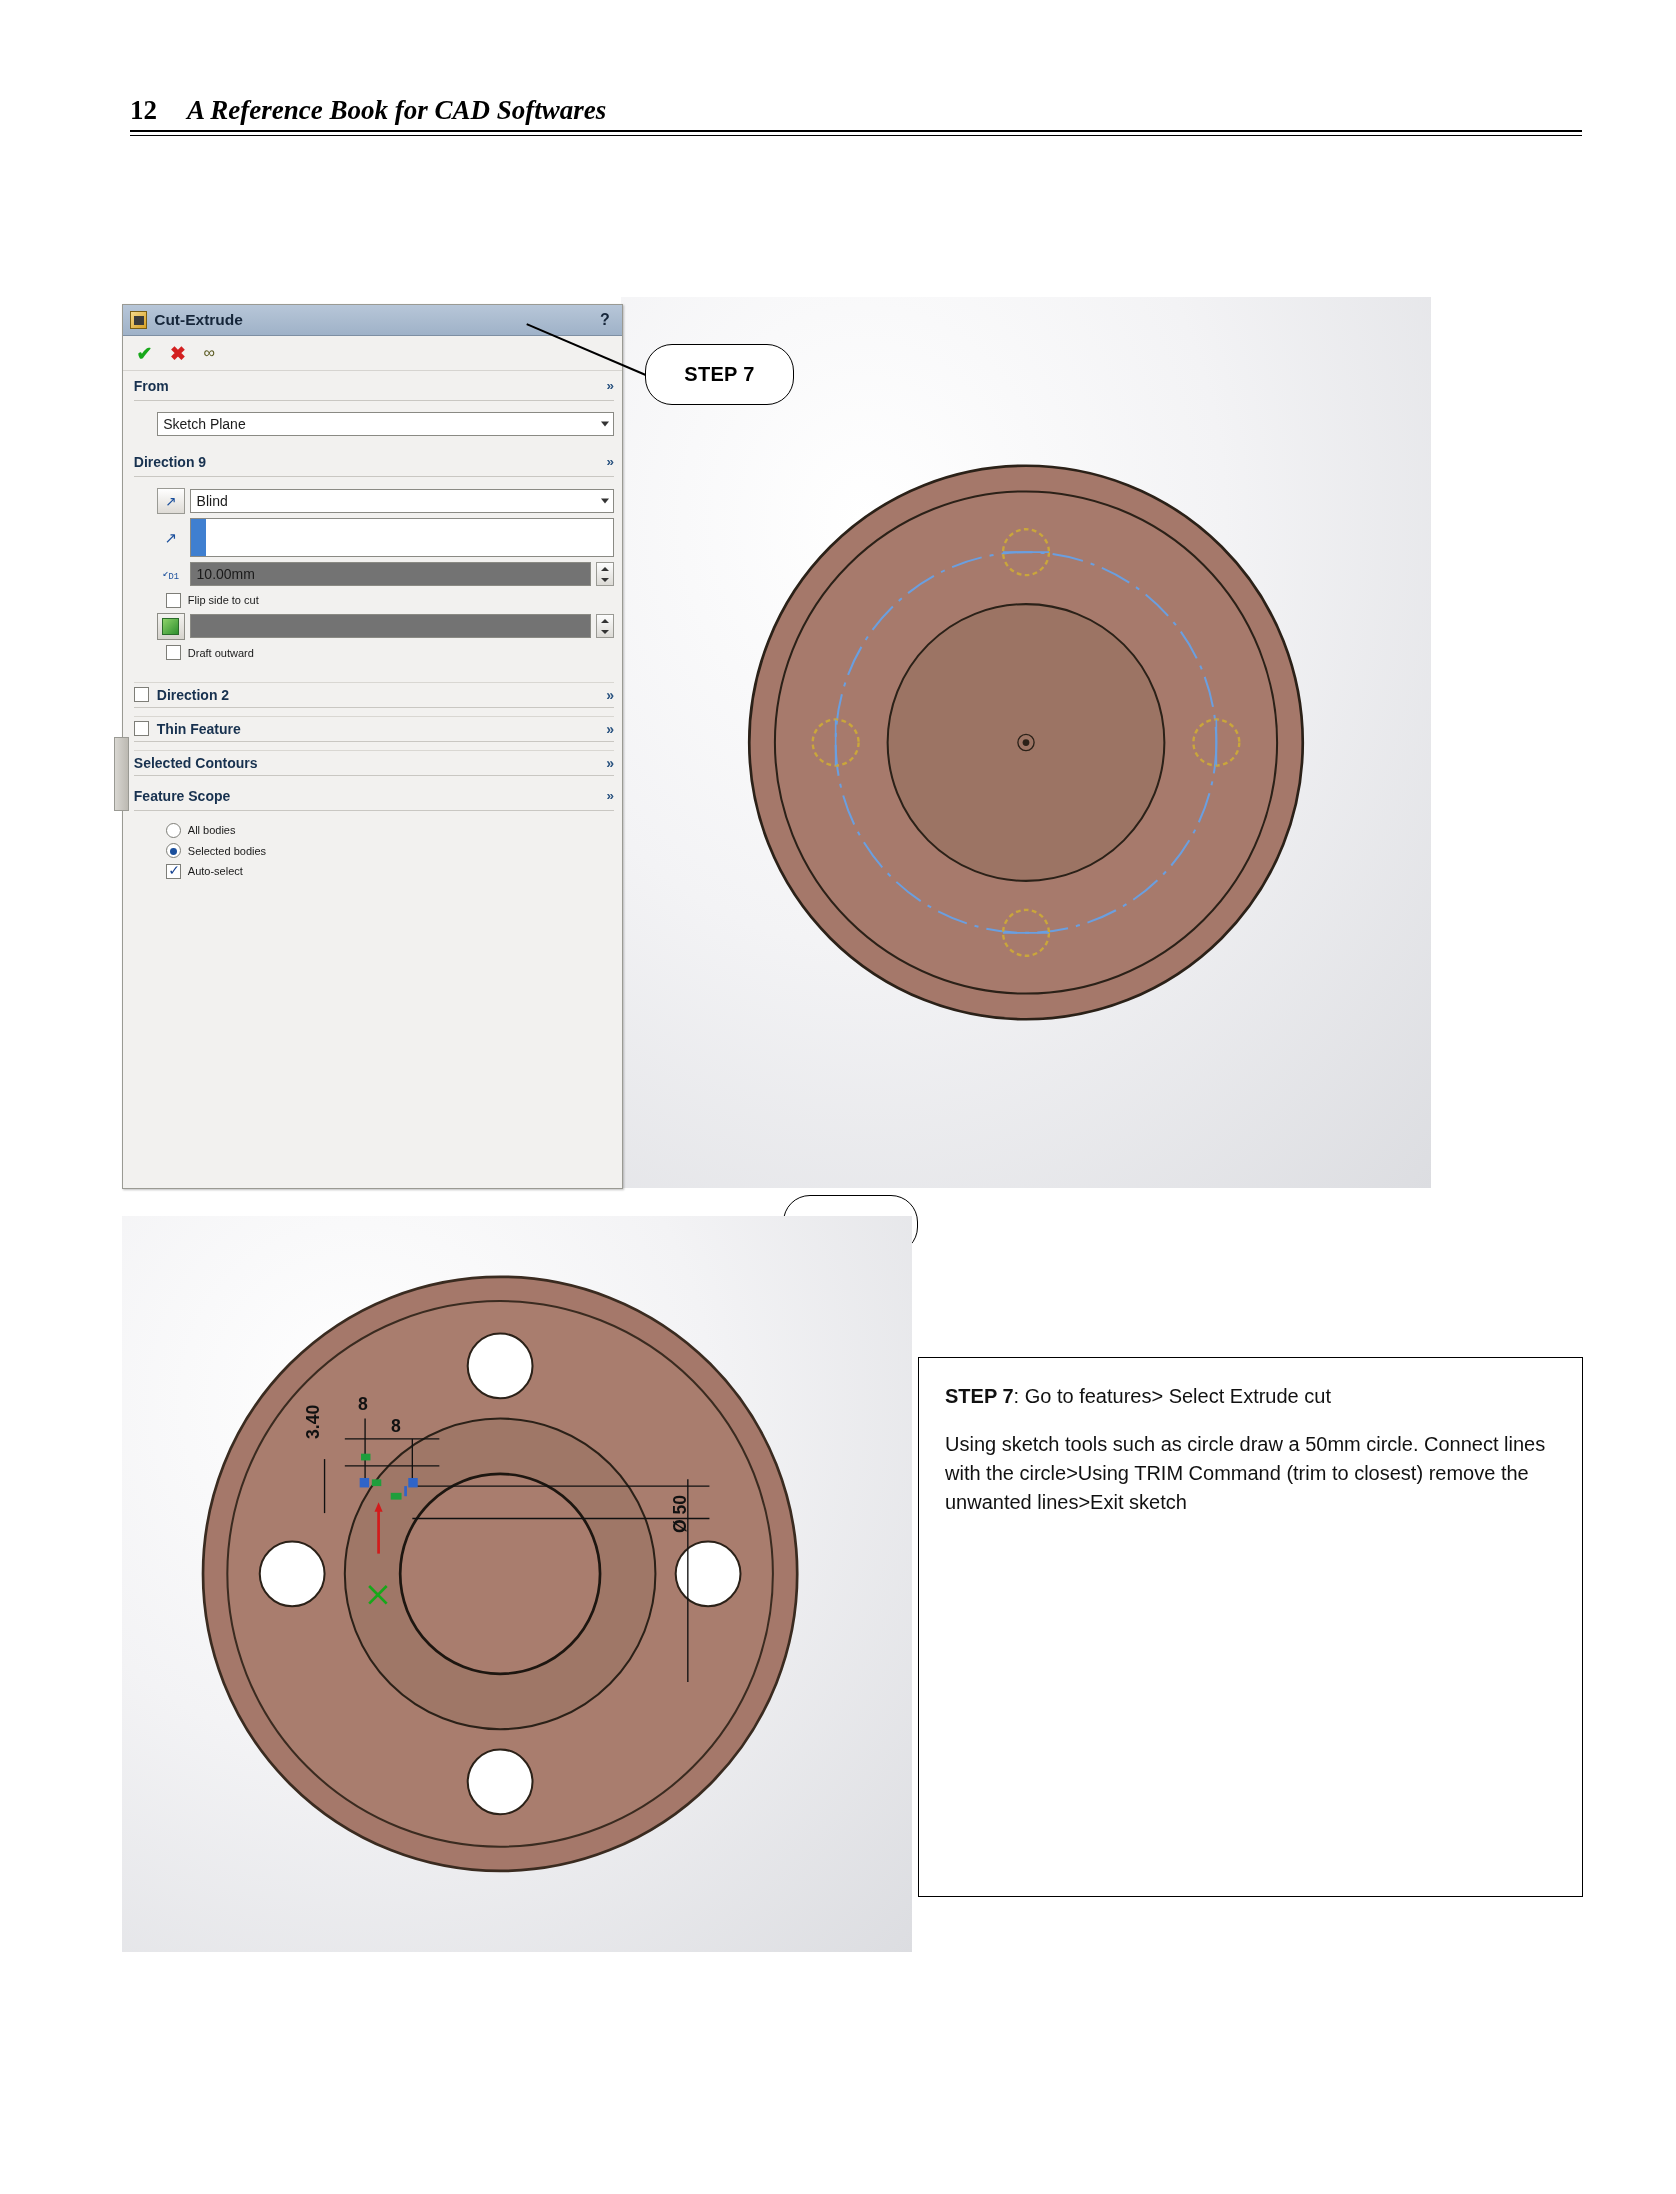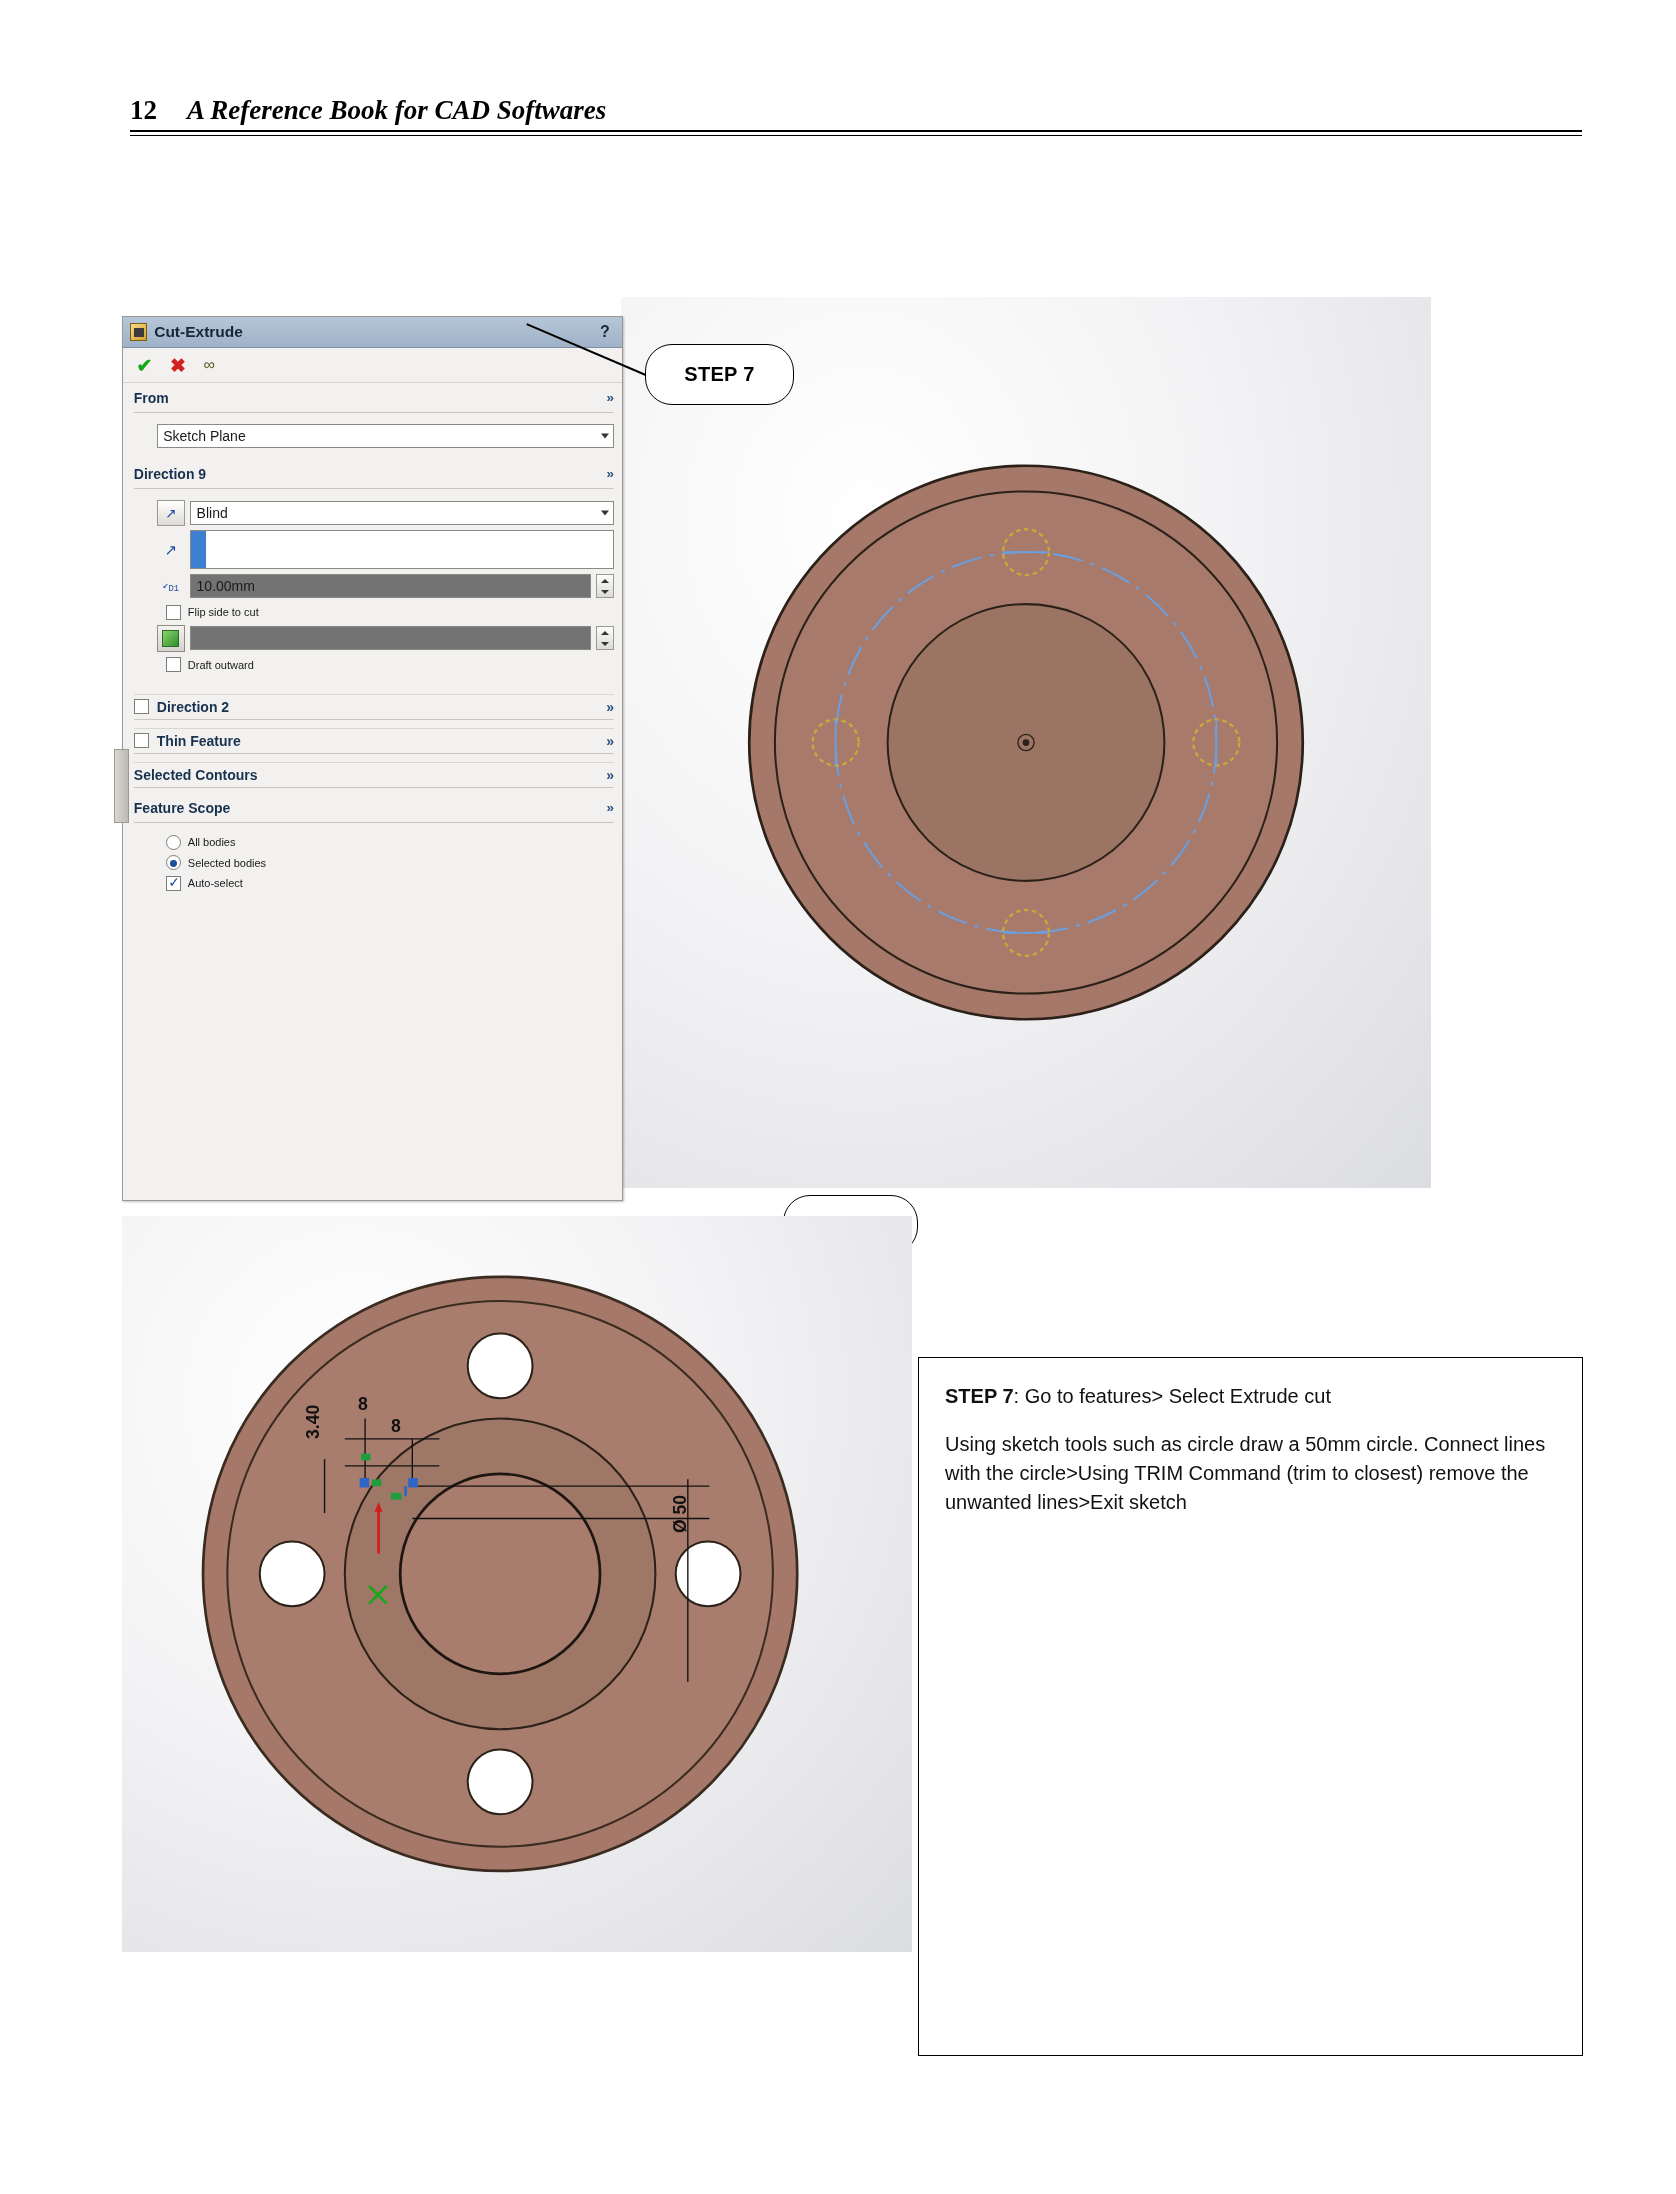--- a/index.html
+++ b/index.html
@@ -42,21 +42,21 @@
   }
   .page-header .rule2 {
     margin-top: 2.7px;
     border-top: 1.4px solid #000;
   }
 
   
   .sw-panel {
     position: absolute;
     left: 122px;
-    top: 316px;
+    top: 304px;
     width: 501px;
     height: 885px;
     background: #f2f1ef;
     border: 1.4px solid #9a9a93;
     box-shadow: 1.4px 1.4px 2px rgba(0,0,0,0.25);
     font-size: 14px;
     color: #1a1a1a;
   }
   .sw-titlebar {
     height: 31px;
@@ -263,21 +263,21 @@
   }
   #render-top { left: 621px; top: 297px; width: 810px; height: 891px; }
   #render-bottom { left: 122px; top: 1216px; width: 790px; height: 736px; }
 
   
   .textbox {
     position: absolute;
     left: 918px;
     top: 1357px;
     width: 665px;
-    height: 699px;
+    height: 540px;
     border: 1.4px solid #000;
     background: #fff;
     padding: 24px 23px 0 26px;
     font-size: 20px;
     line-height: 1.45;
     color: #111;
   }
   .textbox p { margin: 0 0 19px 0; }
   .textbox b { font-weight: bold; }
 

